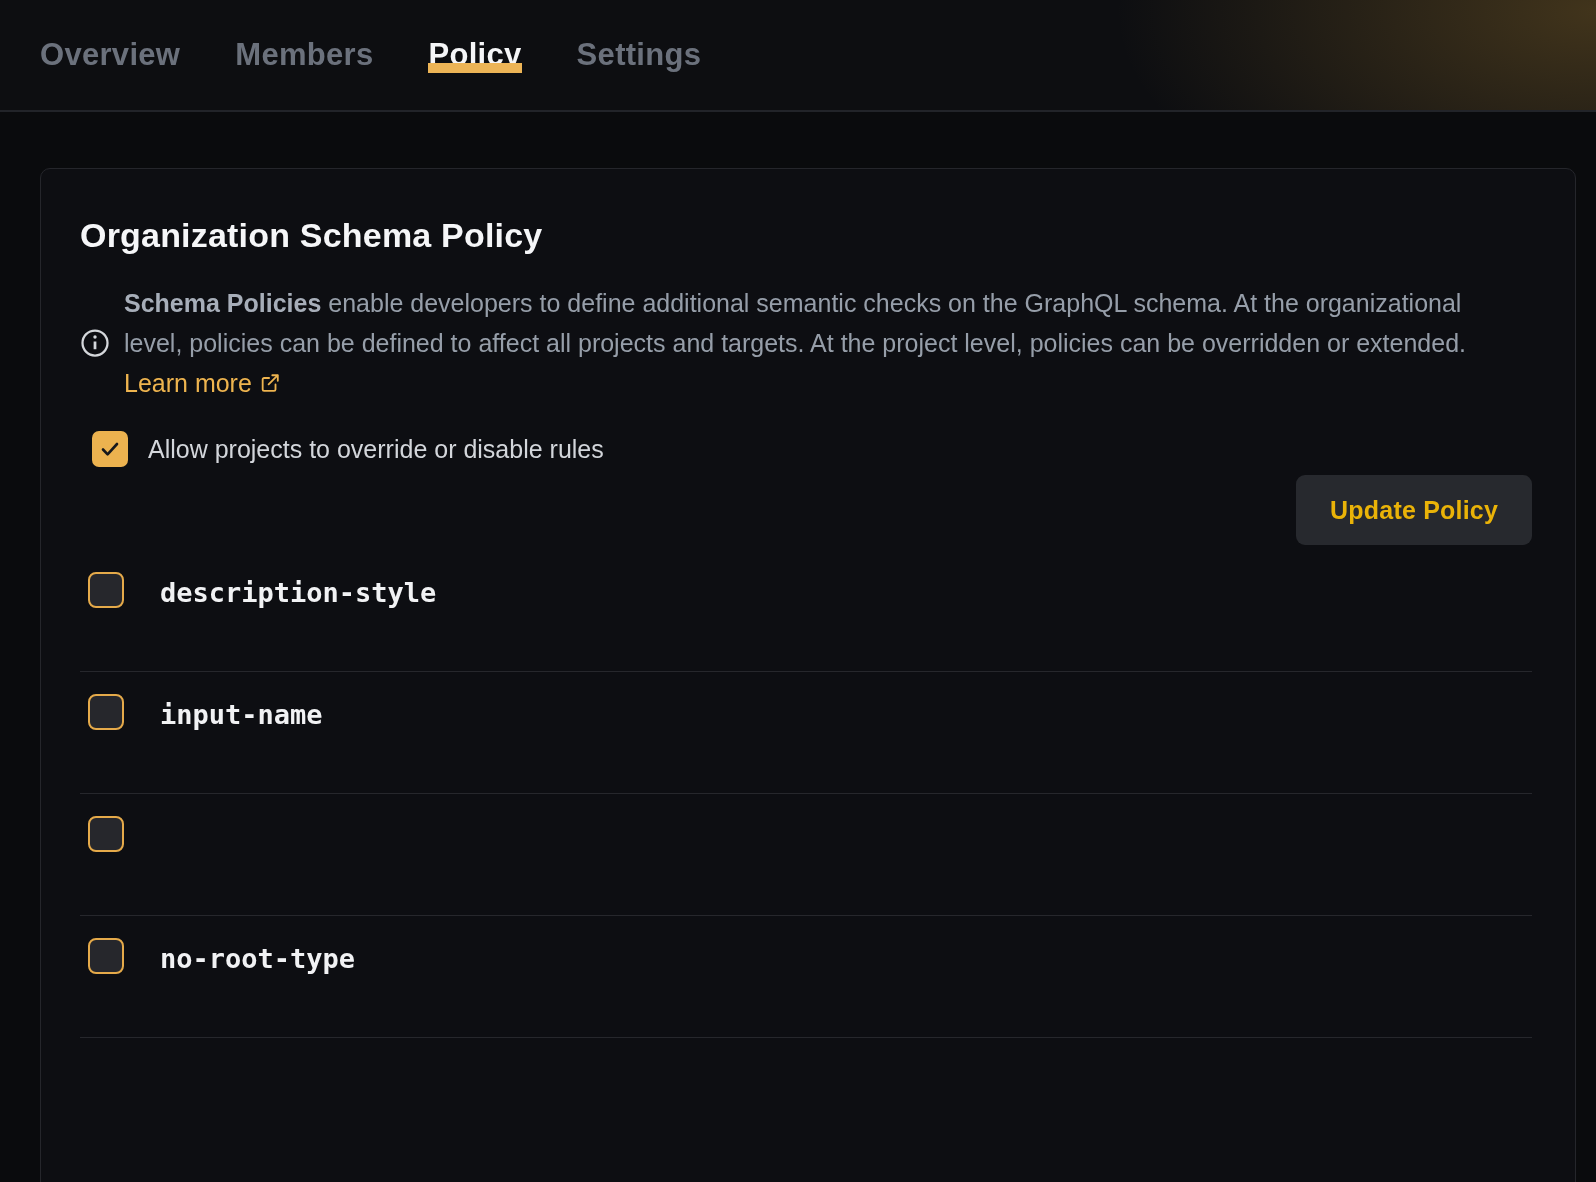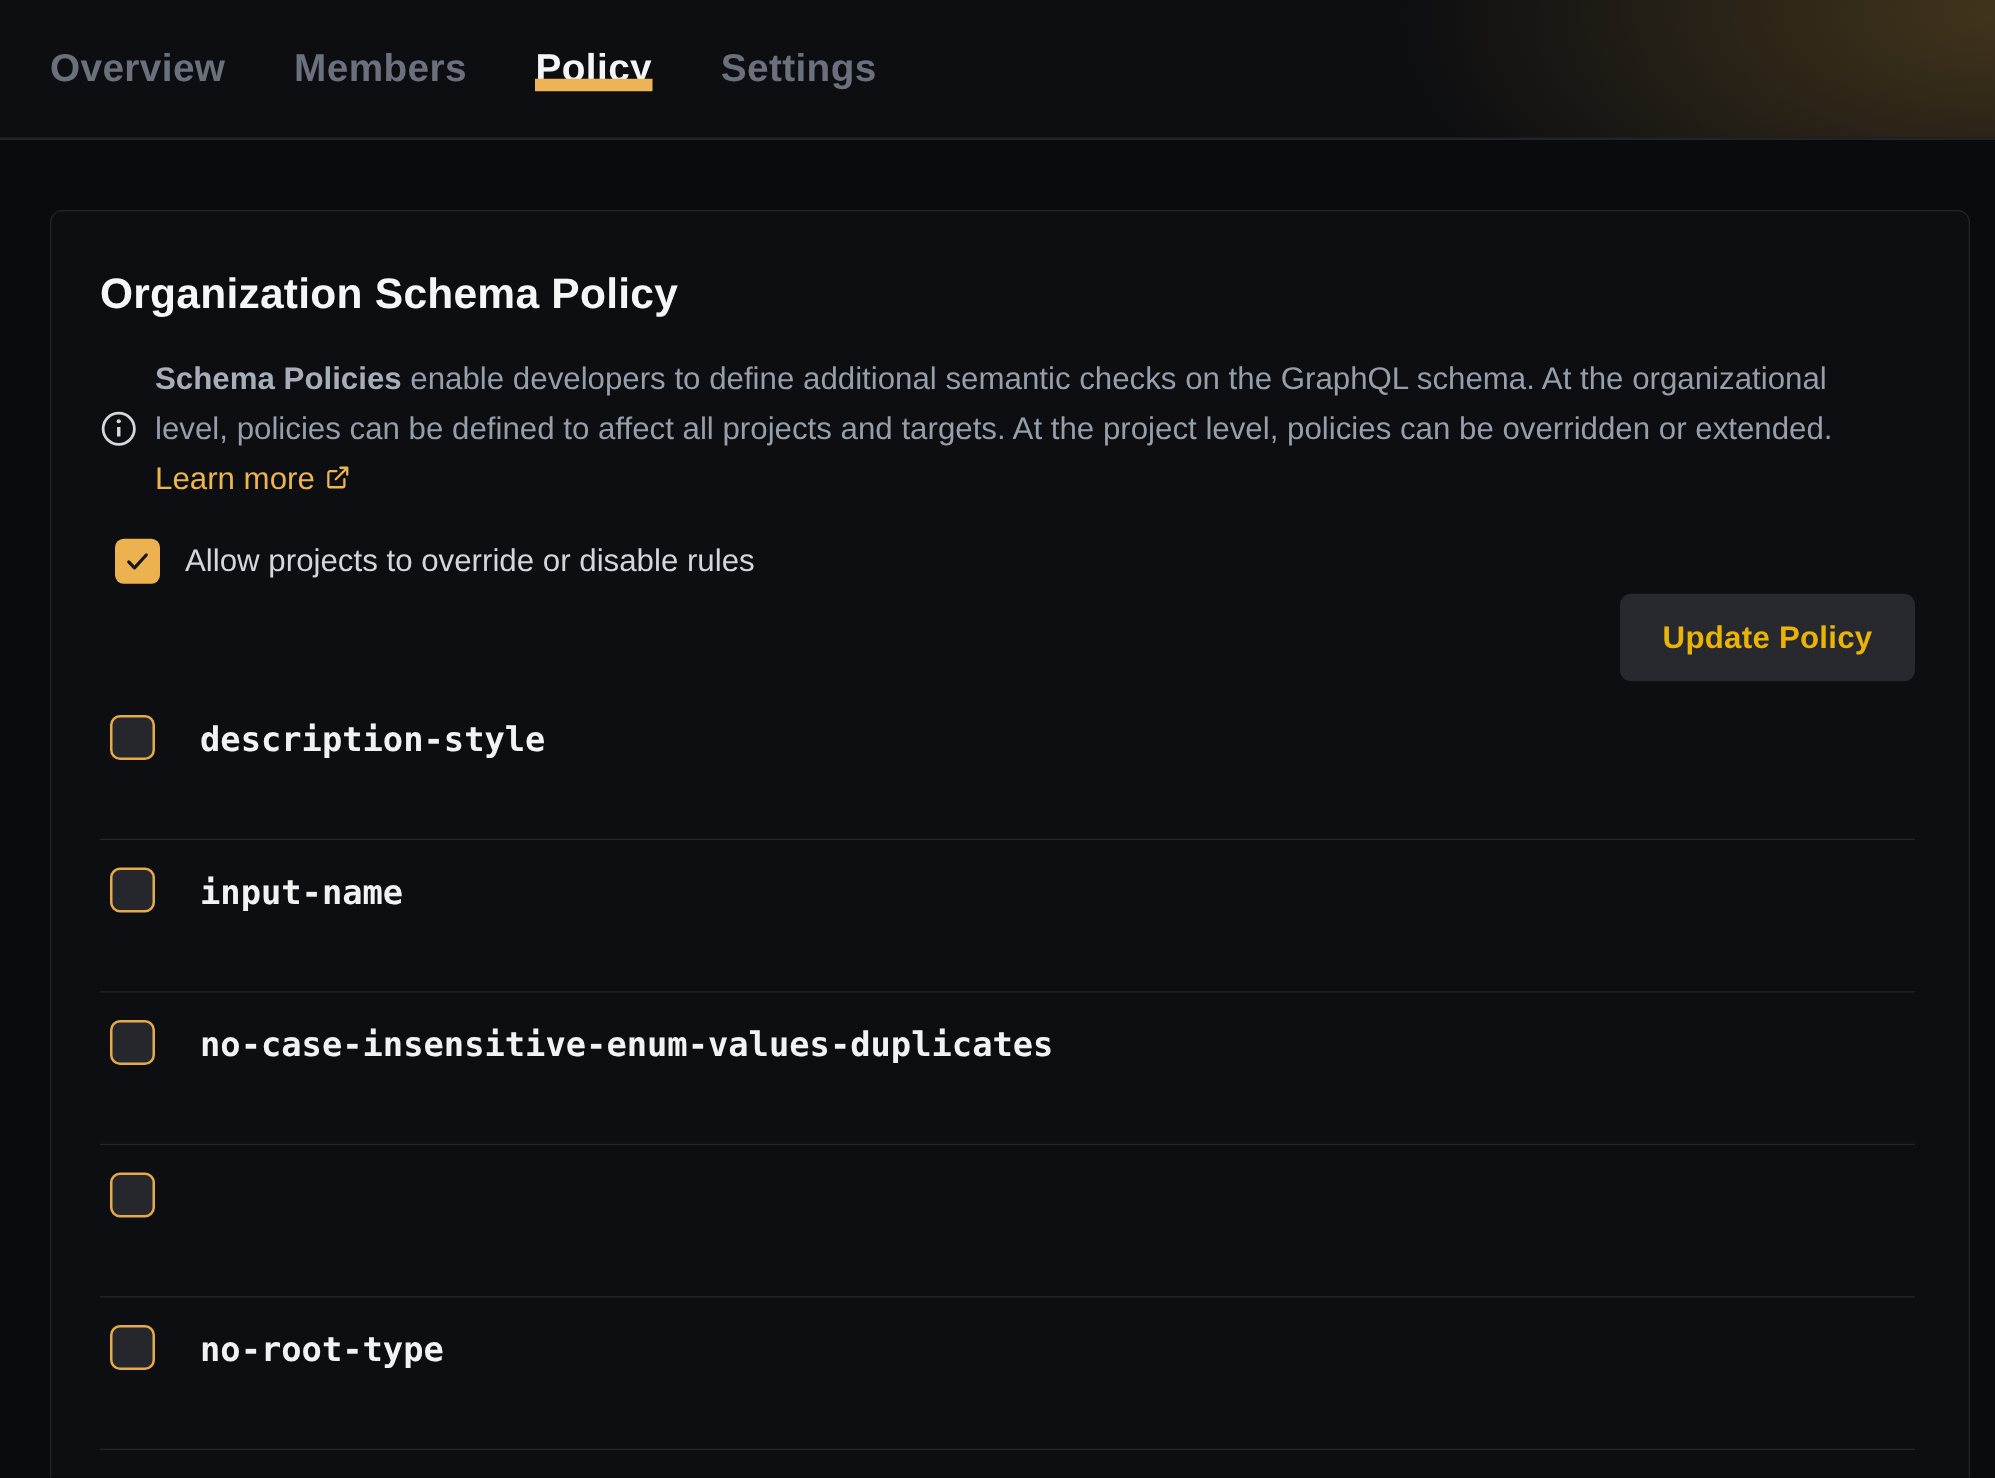--- a/index.html
+++ b/index.html
@@ -197,24 +197,20 @@
       <li class="rule-row">
         <div class="rule-checkbox" role="checkbox" aria-checked="false"></div>
         <span class="rule-name">description-style</span>
       </li>
       <li class="rule-row">
         <div class="rule-checkbox" role="checkbox" aria-checked="false"></div>
         <span class="rule-name">input-name</span>
       </li>
       <li class="rule-row">
         <div class="rule-checkbox" role="checkbox" aria-checked="false"></div>
-        <span class="rule-name">no-case-insensitive-enum-values-duplicates</span>
-      </li>
-      <li class="rule-row">
-        <div class="rule-checkbox" role="checkbox" aria-checked="false"></div>
       </li>
       <li class="rule-row">
         <div class="rule-checkbox" role="checkbox" aria-checked="false"></div>
         <span class="rule-name">no-root-type</span>
       </li>
     </ul>
 
   </section>
 </main>
 

